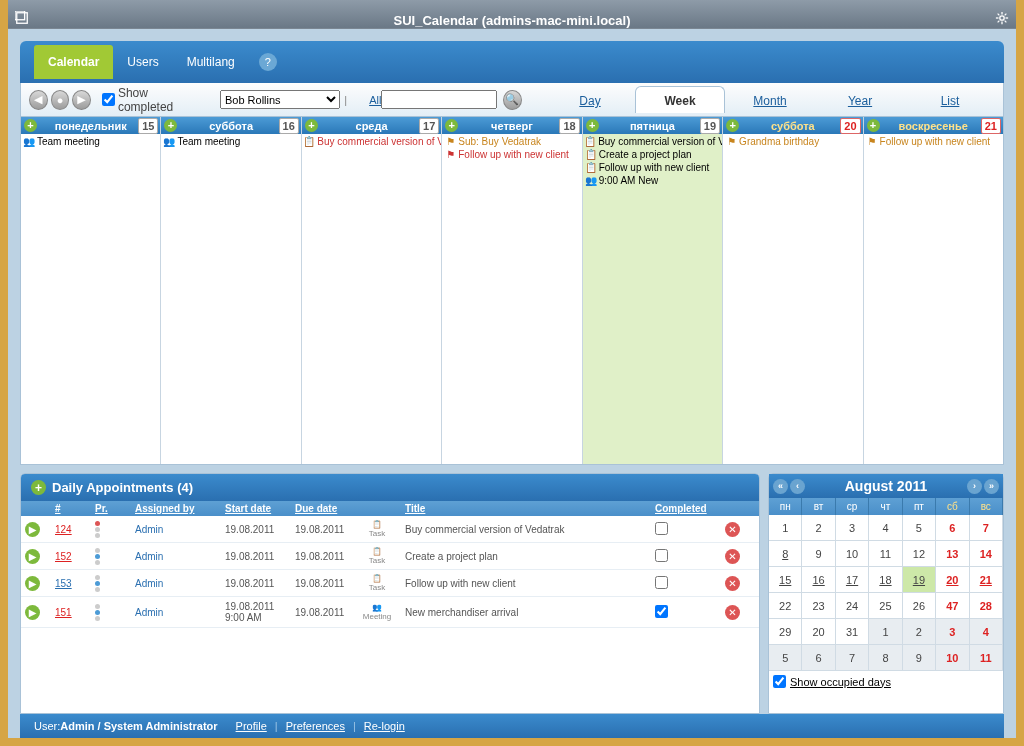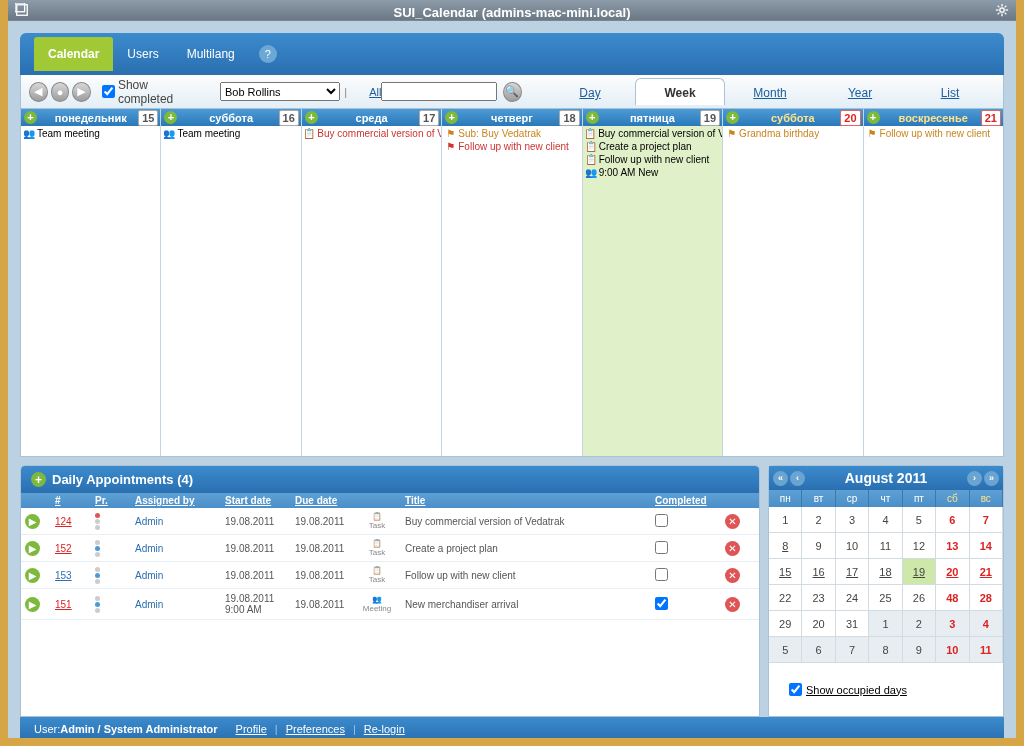--- a/index.html
+++ b/index.html
@@ -106,21 +106,21 @@
   .mini-grid { display:grid; grid-template-columns:repeat(7,1fr);}
   .mini-grid .wd { background:linear-gradient(#5ea0d4,#4a8fc9); color:#fff; text-align:center;
     font-size:10px; padding:3px 0; border-right:1px solid #3a7aad;}
   .mini-grid .wd.weekend { color:#ffe28a;}
   .mini-grid .cell { height:26px; border:1px solid #d0dbe4; border-left:none; border-top:none;
     display:flex; align-items:center; justify-content:center; font-size:11px; color:#444;}
   .mini-grid .cell.weekend { color:#d22; font-weight:bold;}
   .mini-grid .cell.other { background:#e8edf1;}
   .mini-grid .cell.today { background:#cde8a8; text-decoration:underline;}
   .mini-grid .cell.busy { text-decoration:underline;}
-  .mini-foot { padding:20px; display:flex; align-items:center;}
+  .mini-foot { padding:4px; display:flex; align-items:center;}
   .footer { background:linear-gradient(#3b8bcd,#2a6fb0); color:#fff; font-size:11px;
     display:flex; align-items:center; padding:6px 14px; margin-top:0;}
   .footer .left { flex:1;}
   .footer a { color:#fff; text-decoration:underline; margin:0 6px;}
   .footer .bold { font-weight:bold;}
   .sep { color:#9bc4e5; margin:0 2px;}
 </style>
 </head>
 <body>
 
@@ -430,21 +430,21 @@
             <div class="cell busy">17</div>
             <div class="cell busy">18</div>
             <div class="cell today busy">19</div>
             <div class="cell weekend busy">20</div>
             <div class="cell weekend busy">21</div>
             <div class="cell">22</div>
             <div class="cell">23</div>
             <div class="cell">24</div>
             <div class="cell">25</div>
             <div class="cell">26</div>
-            <div class="cell weekend">48</div>
+            <div class="cell weekend">47</div>
             <div class="cell weekend">28</div>
             <div class="cell">29</div>
             <div class="cell">20</div>
             <div class="cell">31</div>
             <div class="cell other">1</div>
             <div class="cell other">2</div>
             <div class="cell weekend other">3</div>
             <div class="cell weekend other">4</div>
             <div class="cell other">5</div>
             <div class="cell other">6</div>

